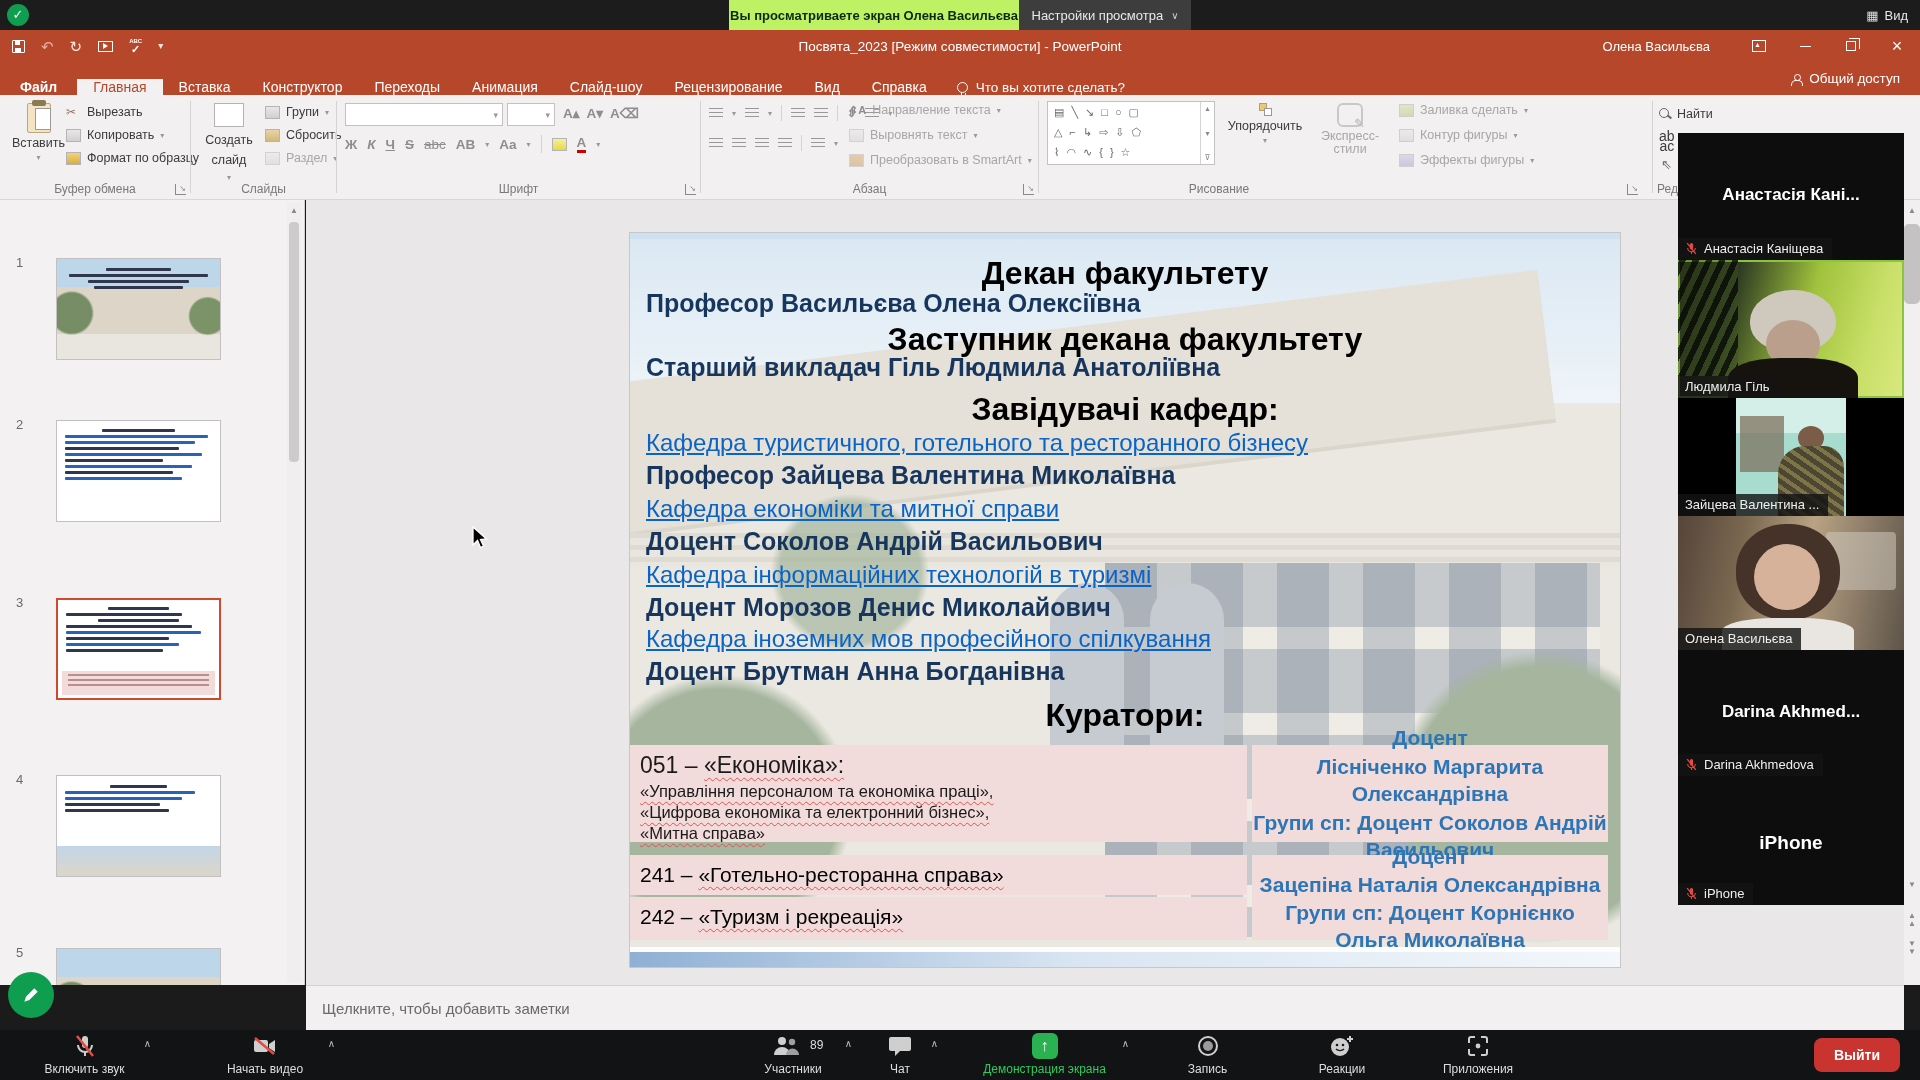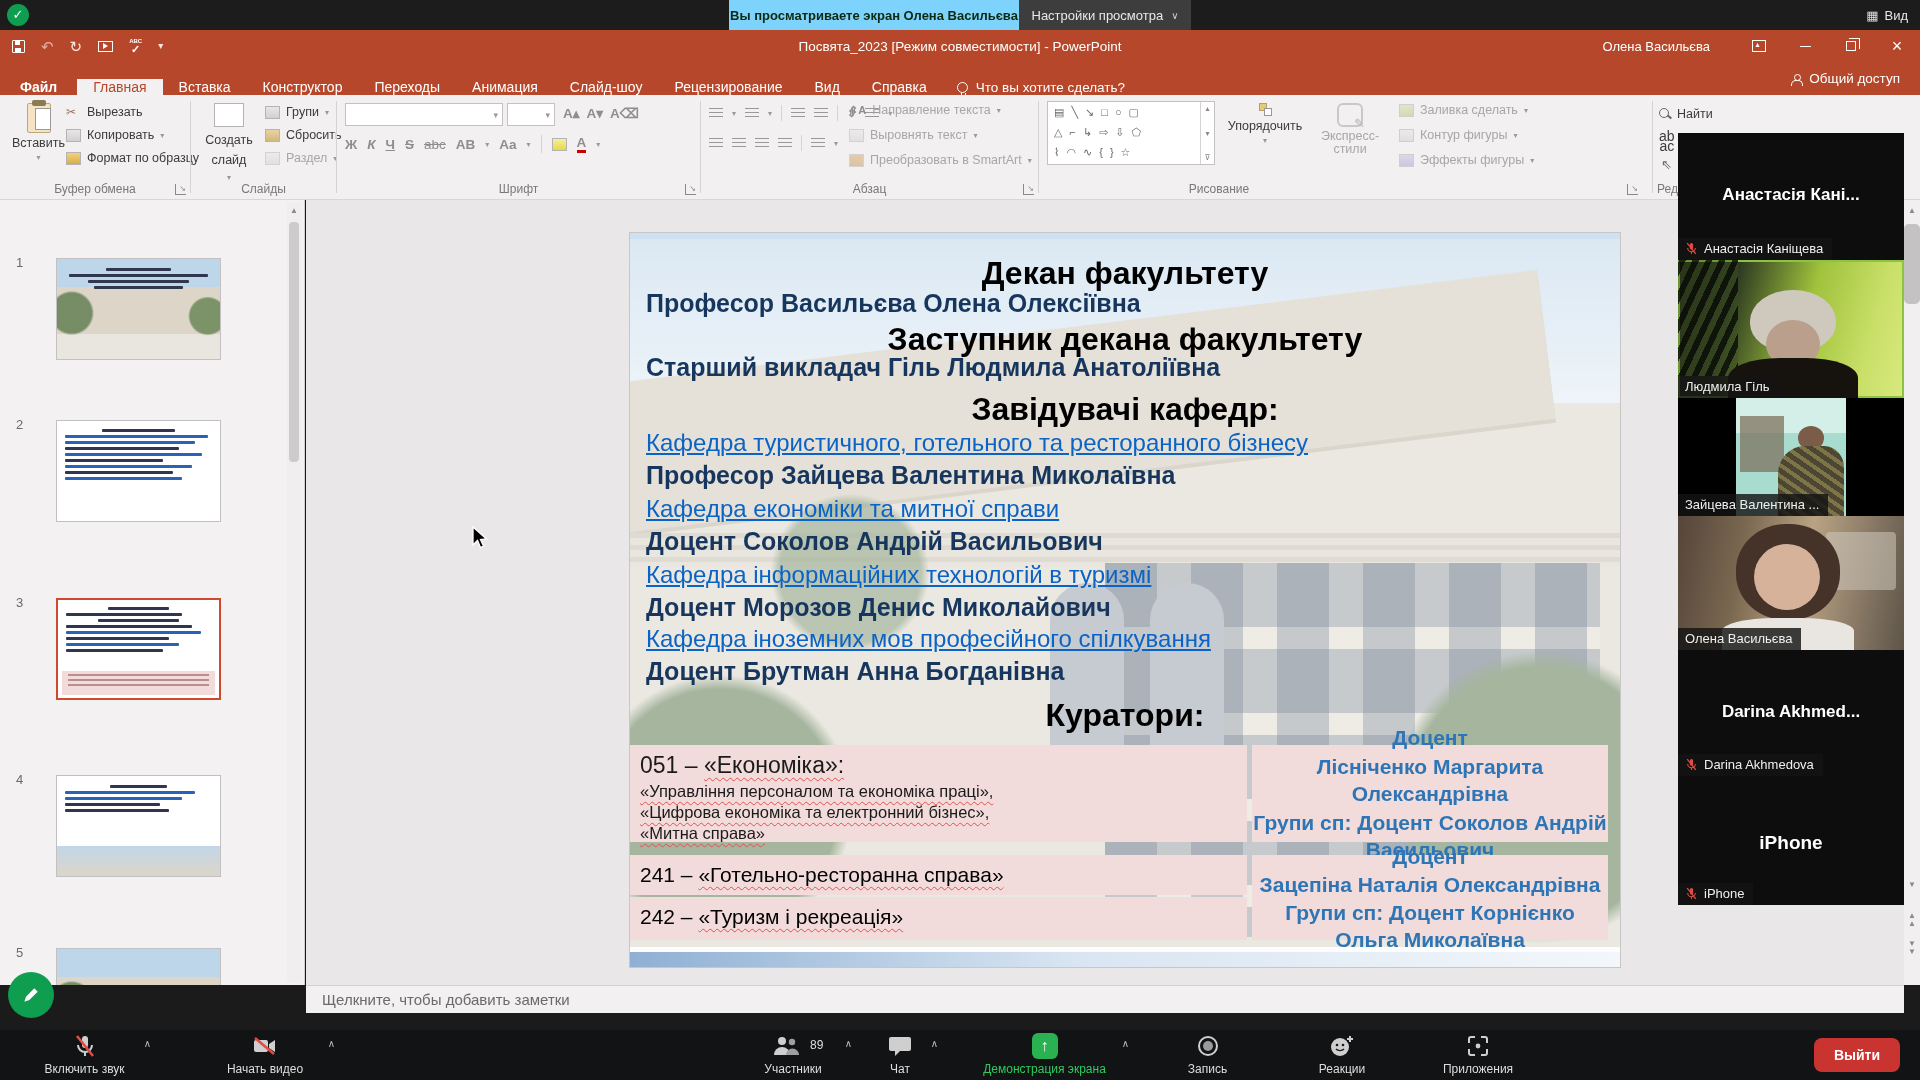--- a/index.html
+++ b/index.html
@@ -4,21 +4,21 @@
 <style>
 *{box-sizing:border-box;margin:0;padding:0}
 html,body{background:#000}
 .screen{position:relative;width:1920px;height:1080px;overflow:hidden;
   font-family:"Liberation Sans",sans-serif;background:#1b1b1b}
 
 
 .ztop{position:absolute;left:0;top:0;width:1920px;height:30px;background:#1c1c1c}
 .shield{position:absolute;left:7px;top:4px;width:22px;height:22px;border-radius:50%;
   background:#0f9d4f;color:#fff;font-size:13px;line-height:22px;text-align:center}
-.banner{position:absolute;left:729px;top:0;width:290px;height:30px;background:#7dd3fc;
+.banner{position:absolute;left:729px;top:0;width:290px;height:30px;background:#bef264;
   color:#0c290f;font-size:13px;font-weight:bold;display:flex;align-items:center;justify-content:center}
 .viewset{position:absolute;left:1019px;top:0;width:172px;height:30px;background:#3d3d3d;
   color:#e8e8e8;font-size:13px;display:flex;align-items:center;justify-content:center;gap:8px}
 .viewset .vchev{font-size:10px;color:#cfcfcf}
 .zview{position:absolute;right:12px;top:4px;height:22px;color:#e6e6e6;font-size:13px;
   display:flex;align-items:center;gap:6px}
 .zview .grid{font-size:13px;color:#dcdcdc}
 
 
 .ptitle{position:absolute;left:0;top:30px;width:1920px;height:32px;background:#b7472a;color:#fff}
@@ -143,21 +143,21 @@
 .ctable{position:absolute;left:0;top:512px;width:978px;z-index:2;font-size:21px}
 .cell{position:absolute;background:#f2dcdb}
 .sq{text-decoration-line:underline;text-decoration-style:wavy;text-decoration-color:#e05252;
   text-decoration-thickness:1px;text-underline-offset:4px}
 .cl-title{color:#1a1a1a;font-size:23px;padding:7px 0 2px 10px}
 .cl-sub{color:#1a1a1a;font-size:16.5px;line-height:21px;padding-left:10px}
 .cr{color:#2e75b6;font-weight:bold;text-align:center}
 .cursor{position:absolute;z-index:60}
 
 
-.notes{position:absolute;left:306px;top:985px;width:1598px;height:28px;background:#f2f0f0;
+.notes{position:absolute;left:306px;top:985px;width:1598px;height:45px;background:#f2f0f0;
   border-top:1px solid #d4d2d2;color:#6a6a6a;font-size:15px;display:flex;align-items:center;padding-left:16px}
 .vscroll{position:absolute;right:0;top:200px;width:16px;height:785px;background:#f1efef}
 .vscroll span{position:absolute;left:0;width:16px;text-align:center;color:#8a8888;font-size:8px}
 .vthumb{position:absolute;left:2px;top:24px;width:12px;height:80px;background:#c4c2c2;border-radius:5px}
 
 
 .panel{position:absolute;left:1678px;top:133px;width:226px;height:772px;background:#0d0d0d;z-index:40}
 .tile{position:absolute;left:0;width:226px;overflow:hidden}
 .cname{position:absolute;left:0;right:0;text-align:center;color:#fff;font-weight:bold;font-size:17px}
 .tag{position:absolute;left:0;bottom:0;background:rgba(20,20,20,.82);color:#efefef;font-size:13px;

